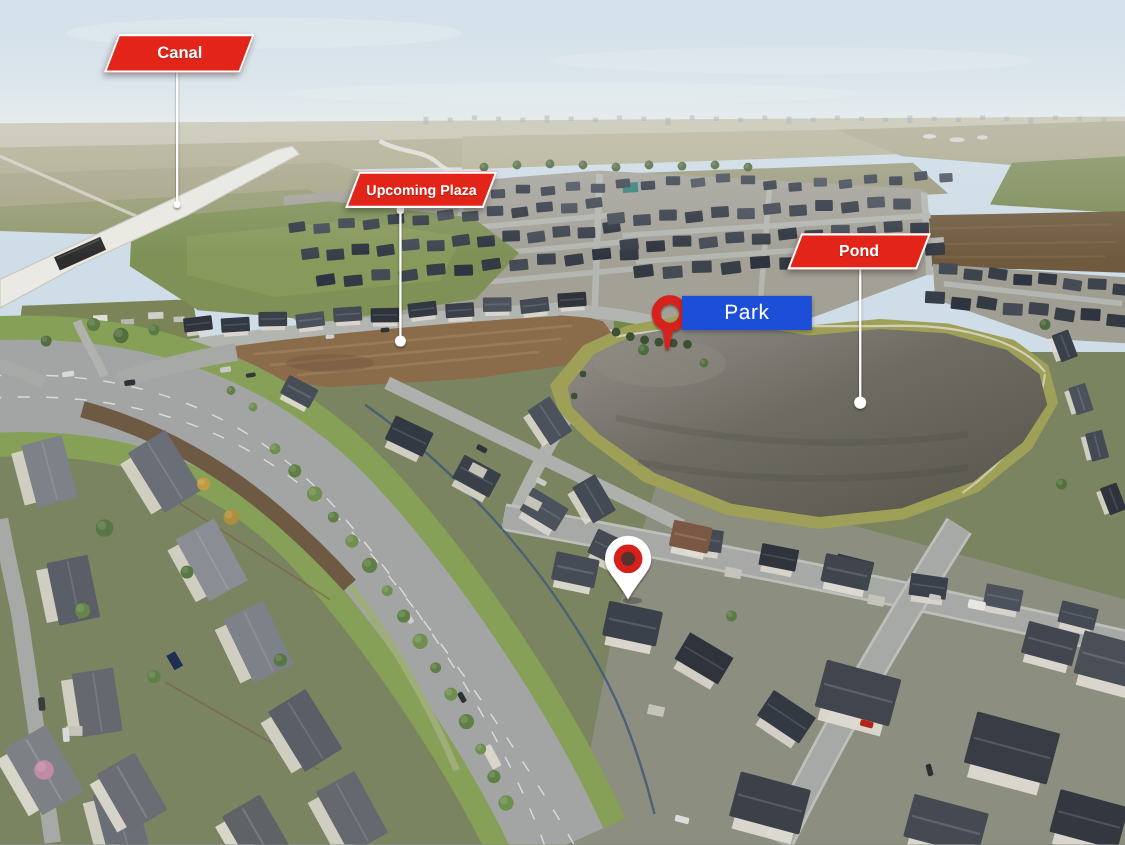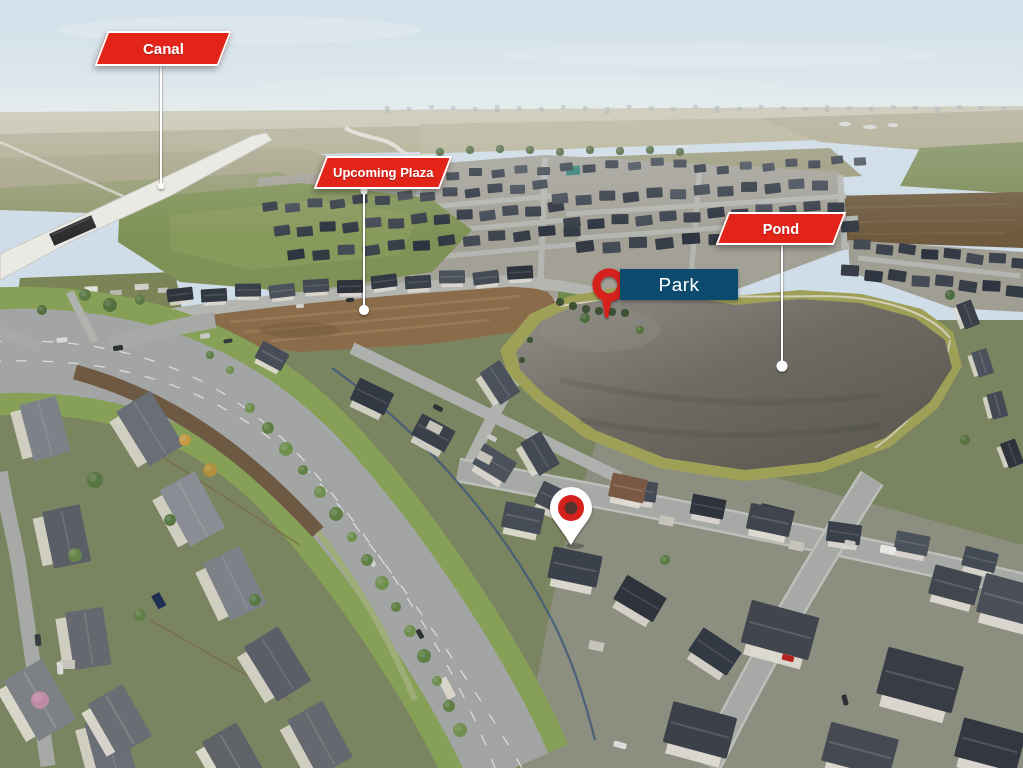--- a/index.html
+++ b/index.html
@@ -10,21 +10,21 @@
   .callout{position:absolute;display:flex;align-items:center;justify-content:center;
            background:#e22419;border:2.5px solid #fff;color:#fff;font-weight:bold;
            transform:skewX(-21deg);box-shadow:0 3px 6px rgba(0,0,0,.35);
            text-shadow:0 1px 1px rgba(0,0,0,.25);}
   .callout .unskew{display:block;transform:skewX(21deg);white-space:nowrap;}
   #callout-canal{left:101px;top:31px;width:120px;height:31px;font-size:15px;}
   #callout-plaza{left:320px;top:156px;width:122px;height:29px;font-size:13px;}
   #callout-pond{left:722px;top:212px;width:114px;height:29px;font-size:14.5px;}
   
   #callout-park{position:absolute;left:620px;top:269px;width:118px;height:31px;
-                background:#0c4a6e;color:#fff;display:flex;align-items:center;justify-content:center;
+                background:#1d4ed8;color:#fff;display:flex;align-items:center;justify-content:center;
                 font-size:19px;letter-spacing:.5px;box-shadow:0 2px 4px rgba(0,0,0,.3);}
 </style>
 </head>
 <body>
 
 <div class="stage">
 <svg class="scene" width="1023" height="768" viewBox="0 0 1023 768" xmlns="http://www.w3.org/2000/svg">
   <defs>
     <linearGradient id="skyG" x1="0" y1="0" x2="0" y2="1">
       <stop offset="0" stop-color="#bdd4e6"></stop>

